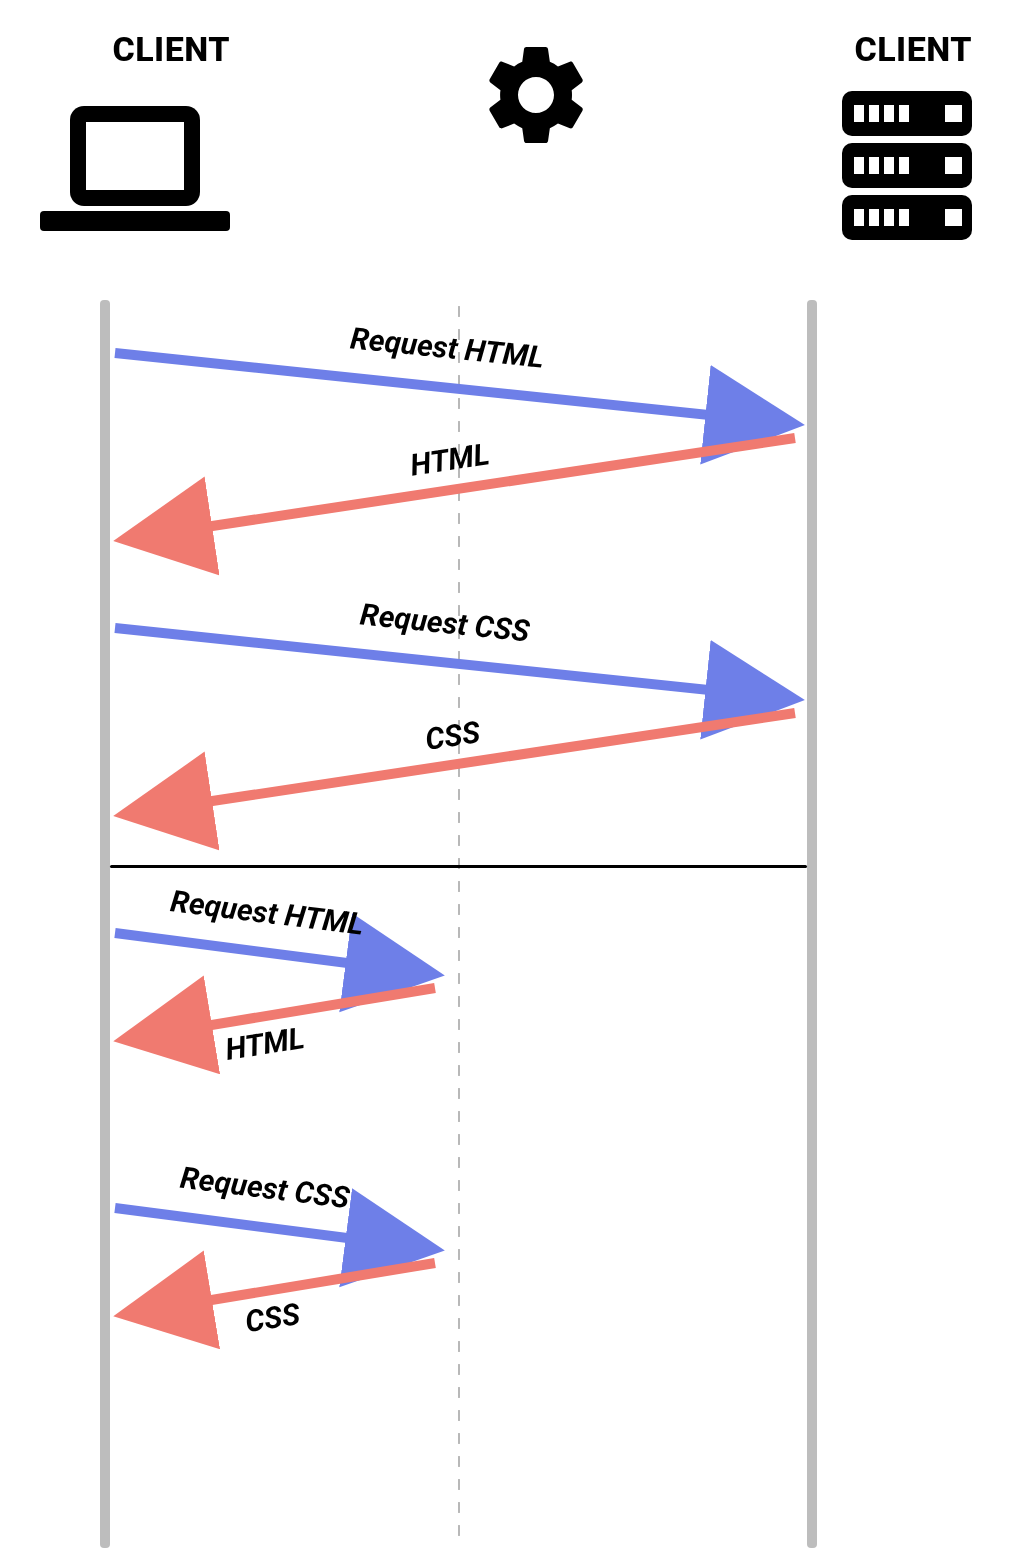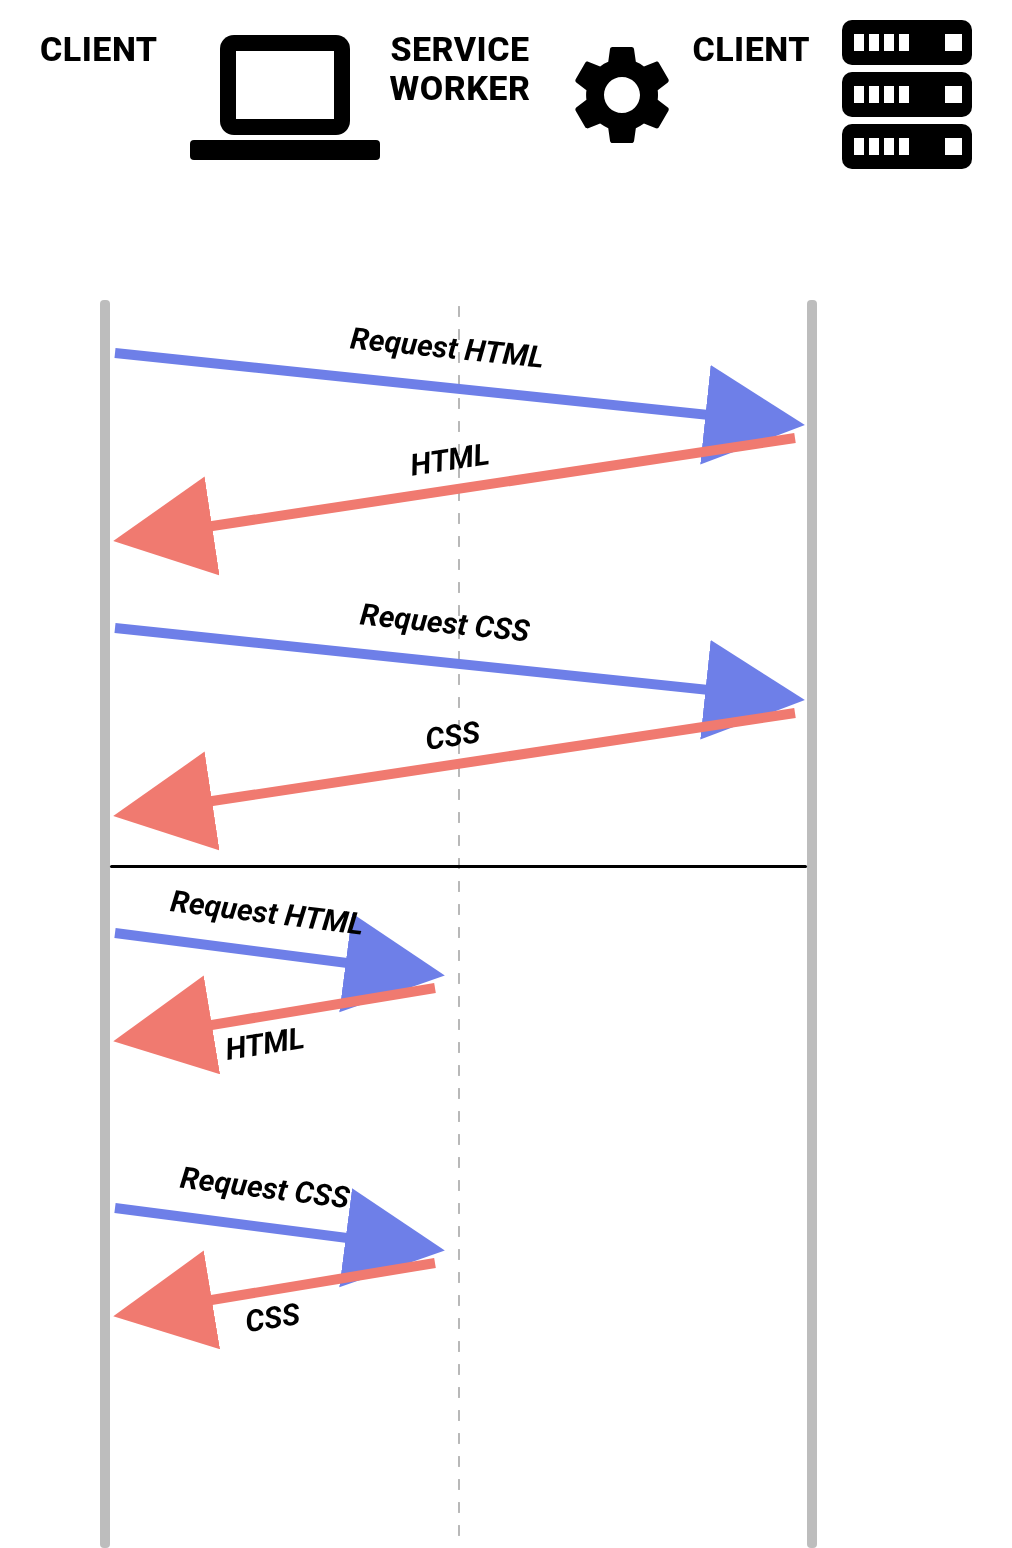--- a/index.html
+++ b/index.html
@@ -11,22 +11,22 @@
       position: relative;
     }
     .header-row {
       display: flex;
       justify-content: space-between;
       align-items: flex-start;
       padding: 30px 40px 0 40px;
     }
     .header-col {
       display: flex;
-      flex-direction: row;
-      align-items: flex-start;
+      flex-direction: column;
+      align-items: flex-end;
       gap: 32px;
     }
     .header-title {
       font-size: 34px;
       font-weight: 800;
       text-align: center;
       line-height: 1.15;
       letter-spacing: 0.5px;
     }
     .icon-box {
@@ -94,24 +94,20 @@
     <div class="icon-box">
       <svg width="190" height="130" viewBox="0 0 190 130">
         <rect x="30" y="5" width="130" height="100" rx="14" ry="14" fill="#000"></rect>
         <rect x="46" y="21" width="98" height="68" fill="#fff"></rect>
         <rect x="0" y="110" width="190" height="20" rx="4" fill="#000"></rect>
       </svg>
     </div>
   </div>
 
   <div class="header-col">
-    <div class="header-title">
-      <span>SERVICE</span><br>
-      <span>WORKER</span>
-    </div>
     <div class="icon-box">
       <svg width="120" height="120" viewBox="0 0 24 24">
         <path fill="#000" d="M19.14,12.94c0.04-0.31,0.06-0.62,0.06-0.94s-0.02-0.63-0.06-0.94l2.03-1.58c0.18-0.14,0.23-0.41,0.12-0.61 l-1.92-3.32c-0.12-0.21-0.37-0.29-0.59-0.21l-2.39,0.96c-0.5-0.38-1.03-0.7-1.62-0.94L14.4,2.81c-0.04-0.24-0.24-0.41-0.48-0.41 h-3.84c-0.24,0-0.44,0.17-0.48,0.41L9.25,5.35C8.66,5.59,8.12,5.92,7.63,6.29L5.24,5.33c-0.22-0.08-0.47,0-0.59,0.21L2.74,8.87 C2.62,9.08,2.66,9.34,2.86,9.48l2.03,1.58C4.84,11.37,4.82,11.69,4.82,12s0.02,0.63,0.06,0.94l-2.03,1.58 c-0.18,0.14-0.23,0.41-0.12,0.61l1.92,3.32c0.12,0.21,0.37,0.29,0.59,0.21l2.39-0.96c0.5,0.38,1.03,0.7,1.62,0.94l0.36,2.54 c0.04,0.24,0.24,0.41,0.48,0.41h3.84c0.24,0,0.44-0.17,0.48-0.41l0.36-2.54c0.59-0.24,1.13-0.56,1.62-0.94l2.39,0.96 c0.22,0.08,0.47,0,0.59-0.21l1.92-3.32c0.12-0.21,0.07-0.47-0.12-0.61L19.14,12.94z M12,15.6c-1.98,0-3.6-1.62-3.6-3.6 s1.62-3.6,3.6-3.6s3.6,1.62,3.6,3.6S13.98,15.6,12,15.6z"></path>
       </svg>
     </div>
   </div>
 
   <div class="header-col">
     <div class="header-title">CLIENT</div>
     <div class="icon-box">

